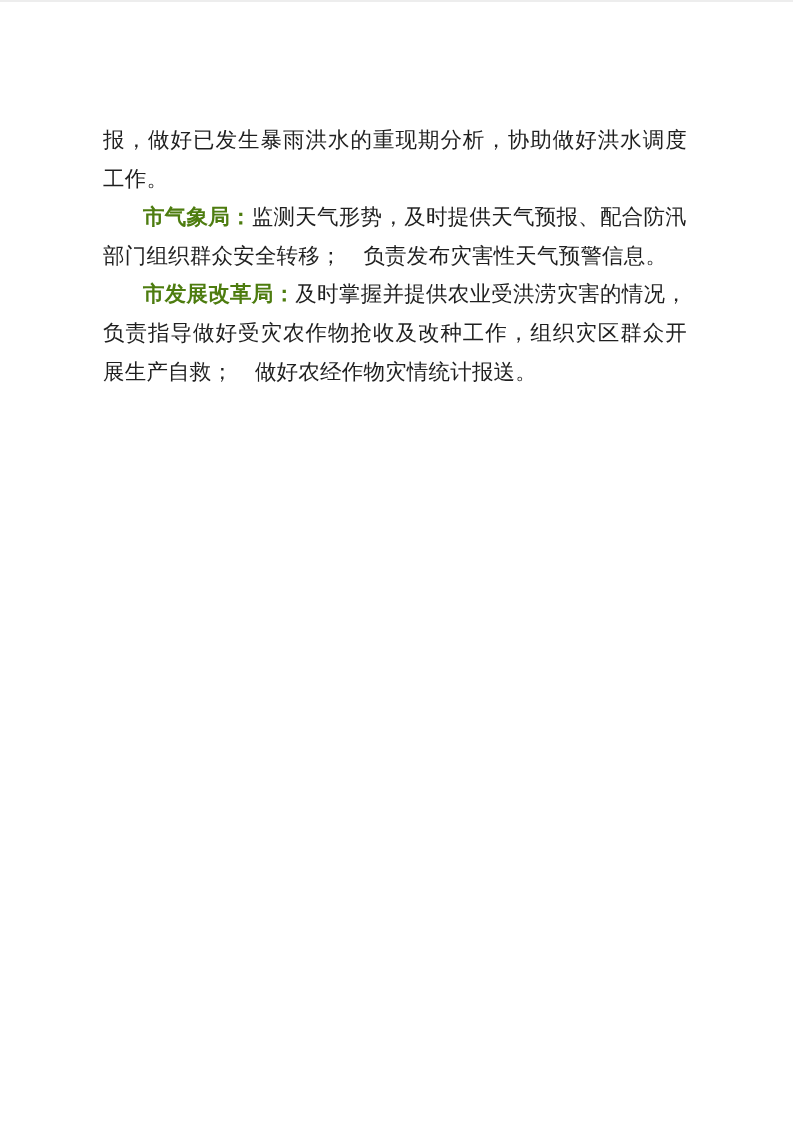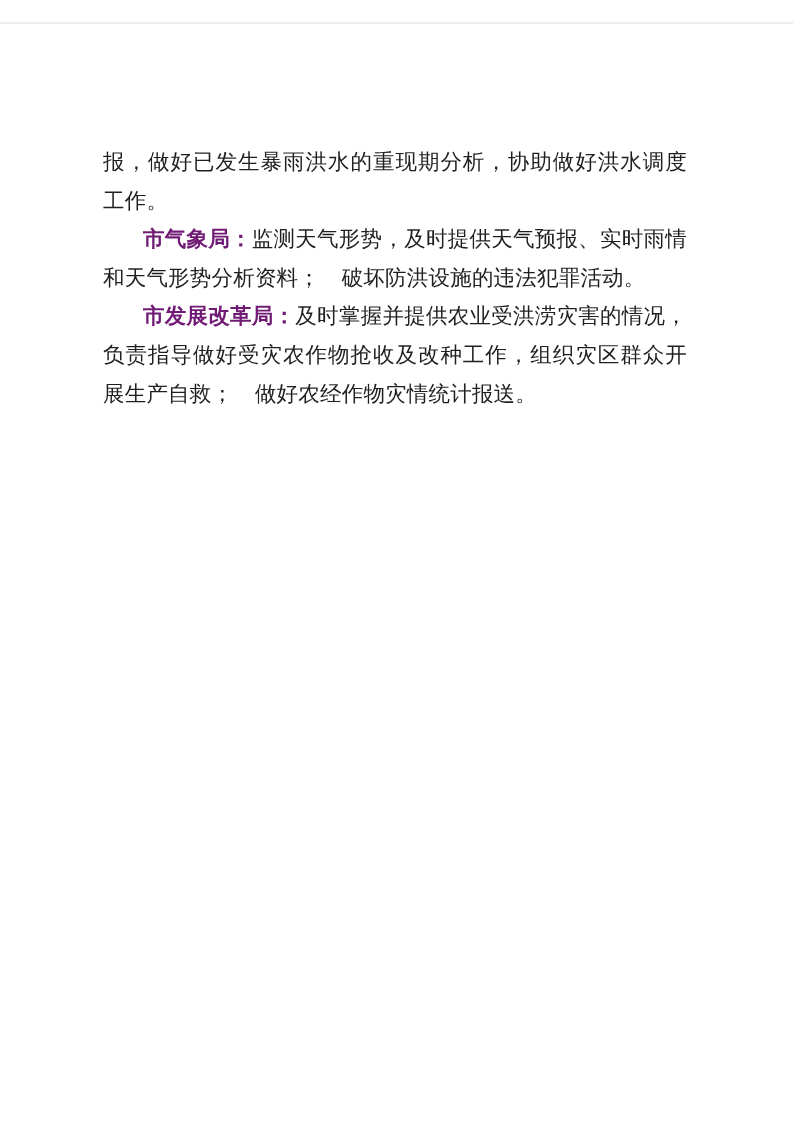--- a/index.html
+++ b/index.html
@@ -9,21 +9,20 @@
   }
   .page {
     position: relative;
     width: 793px;
     height: 1036px;
     background: #ffffff;
     overflow: hidden;
     border-top: 2px solid #ededed;
     box-sizing: border-box;
     font-family: "Liberation Serif", serif;
-    margin-top: 22px;
   }
   .content {
     position: absolute;
     left: 103px;
     top: 119px;
     width: 584px;
     font-size: 21.5px;
     line-height: 38.6px;
     color: #1f1f1f;
     text-align: justify;
@@ -32,42 +31,42 @@
   .para {
     margin: 0;
     padding: 0;
     text-indent: 40px;
   }
   .para.continuation {
     text-indent: 0;
   }
   .head {
     font-weight: 700;
-    color: #701a75;
+    color: #4d7c0f;
   }
   .page-number {
     position: absolute;
     left: 0;
     right: 0;
     top: 1044px;
     text-align: center;
     font-size: 17px;
     color: #2b2b2b;
     font-family: "Liberation Serif", serif;
   }
 </style>
 </head>
 <body>
 
 <div class="page">
   <div class="content">
 
     <p class="para continuation"><span class="head"></span><span>报，做好已发生暴雨洪水的重现期分析，协助做好洪水调度工作。</span></p>
 
-    <p class="para"><span class="head">市气象局：</span><span>监测天气形势，及时提供天气预报、实时雨情和天气形势分析资料；　破坏防洪设施的违法犯罪活动。</span></p>
+    <p class="para"><span class="head">市气象局：</span><span>监测天气形势，及时提供天气预报、配合防汛部门组织群众安全转移；　负责发布灾害性天气预警信息。</span></p>
 
 
 
     <p class="para"><span class="head">市发展改革局：</span><span>及时掌握并提供农业受洪涝灾害的情况，负责指导做好受灾农作物抢收及改种工作，组织灾区群众开展生产自救；　做好农经作物灾情统计报送。</span></p>
 
 
 
 
   </div>
 

